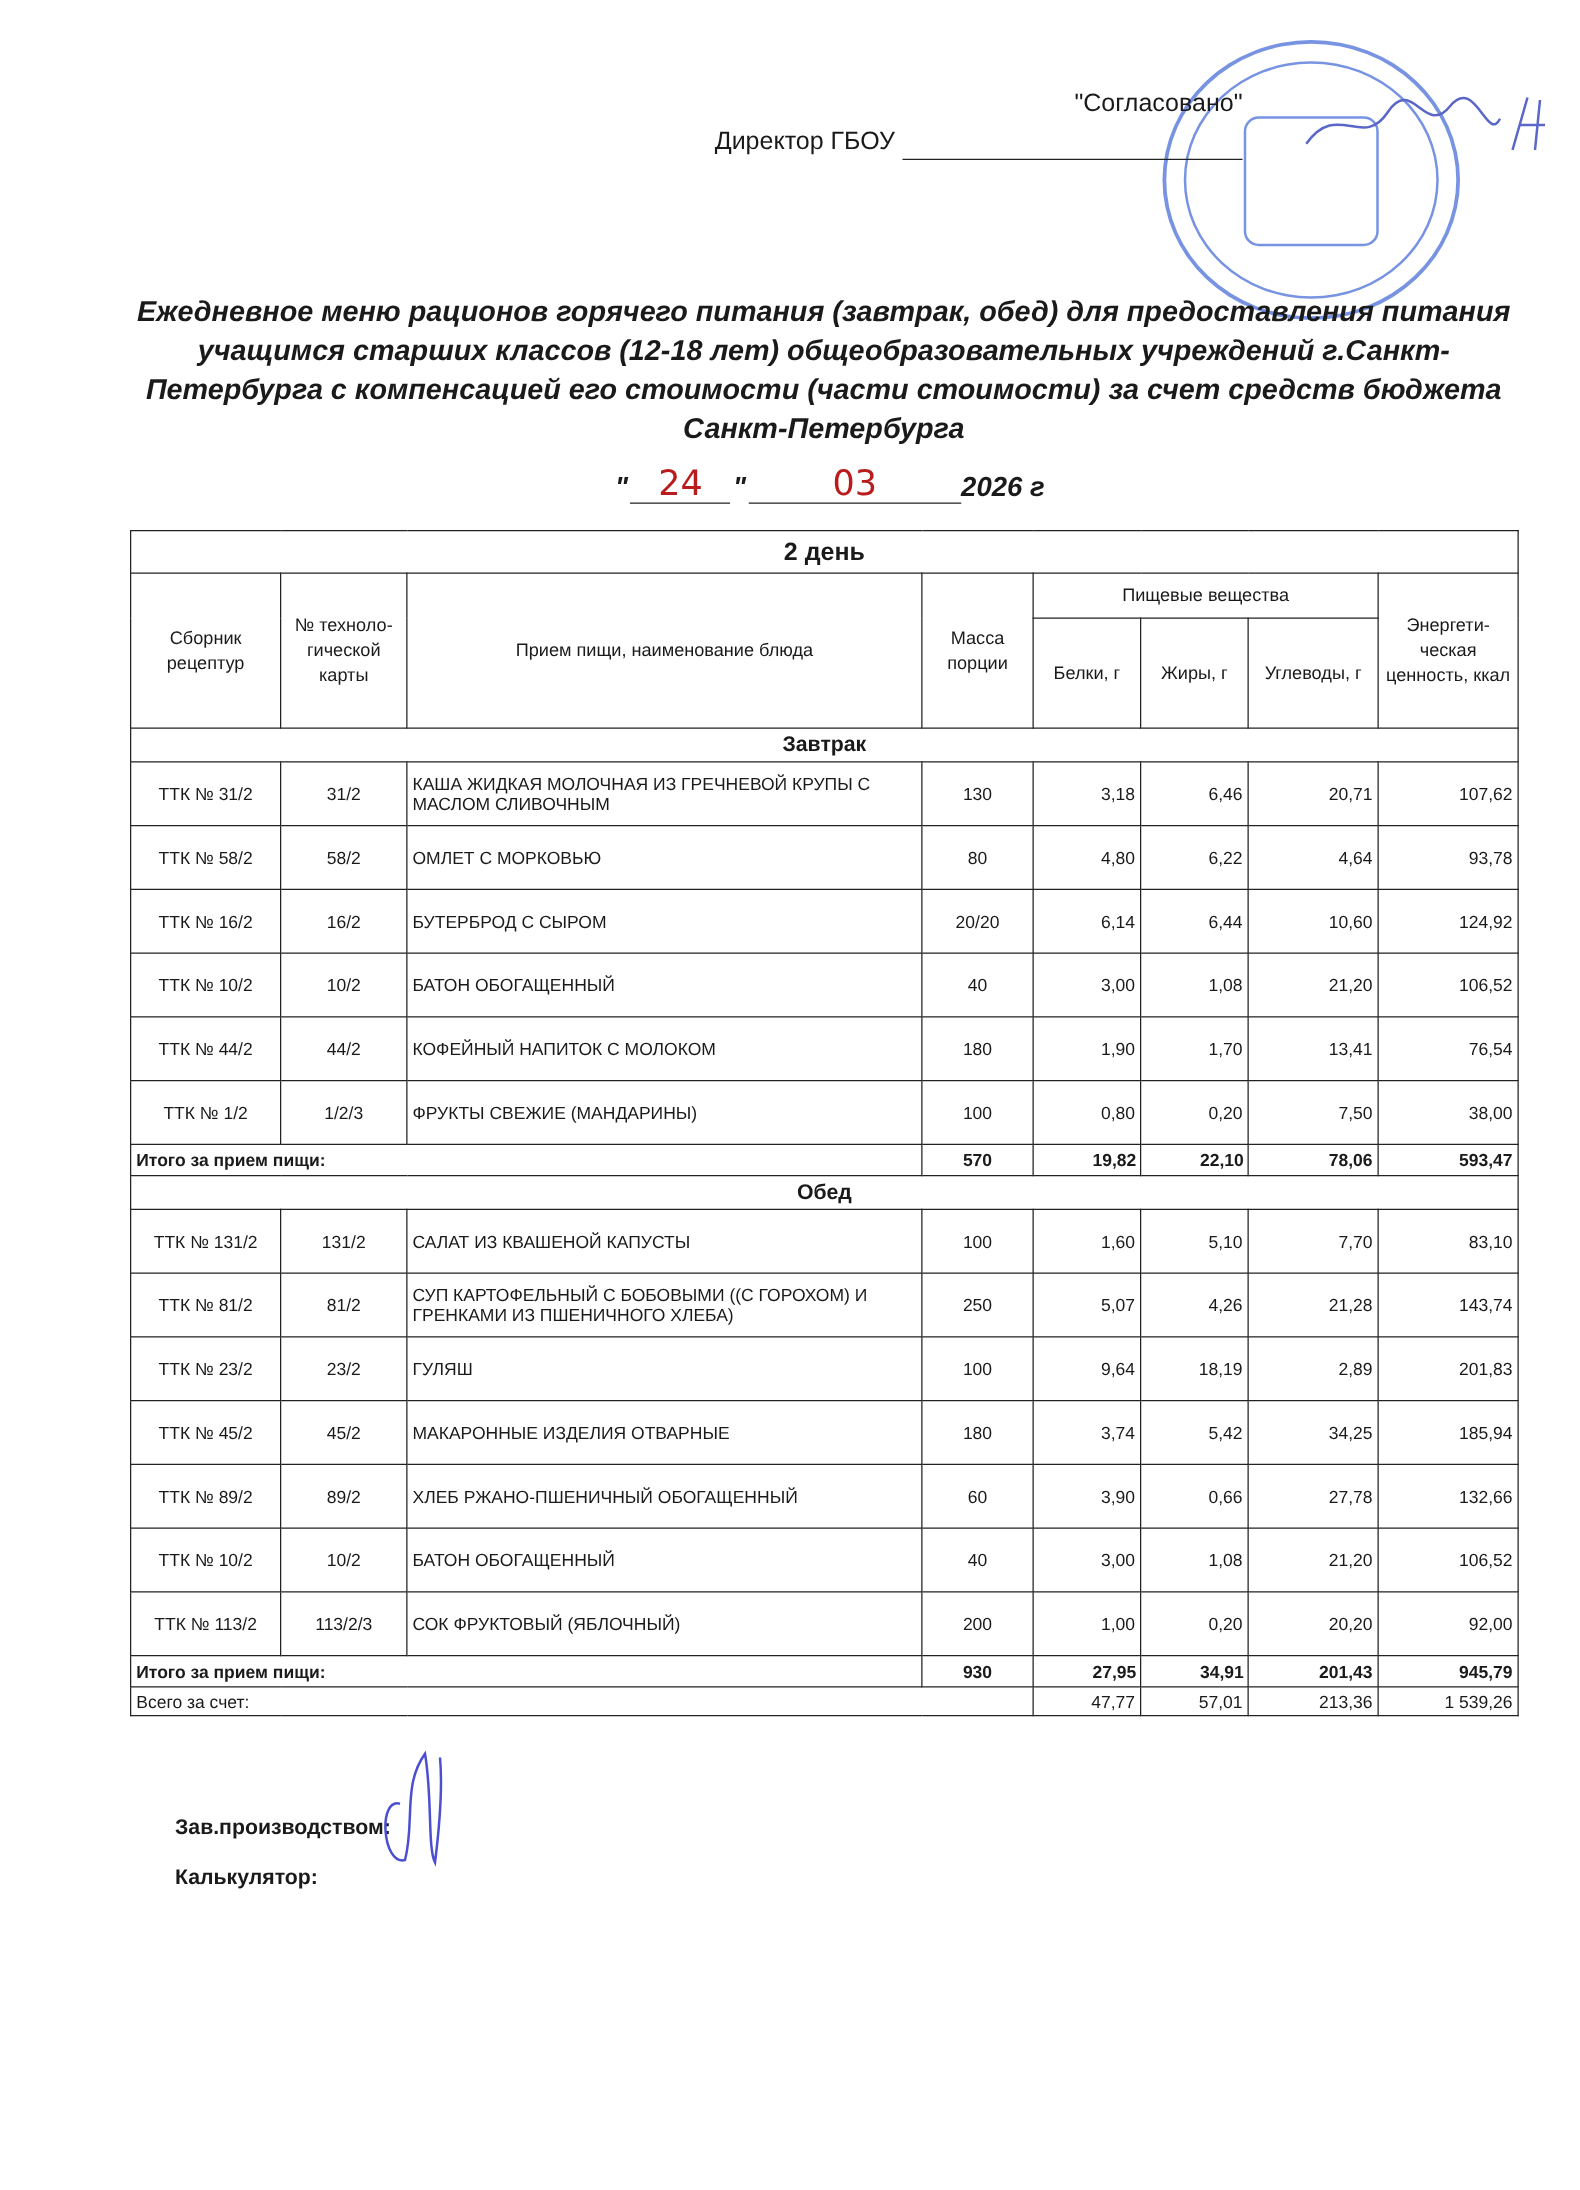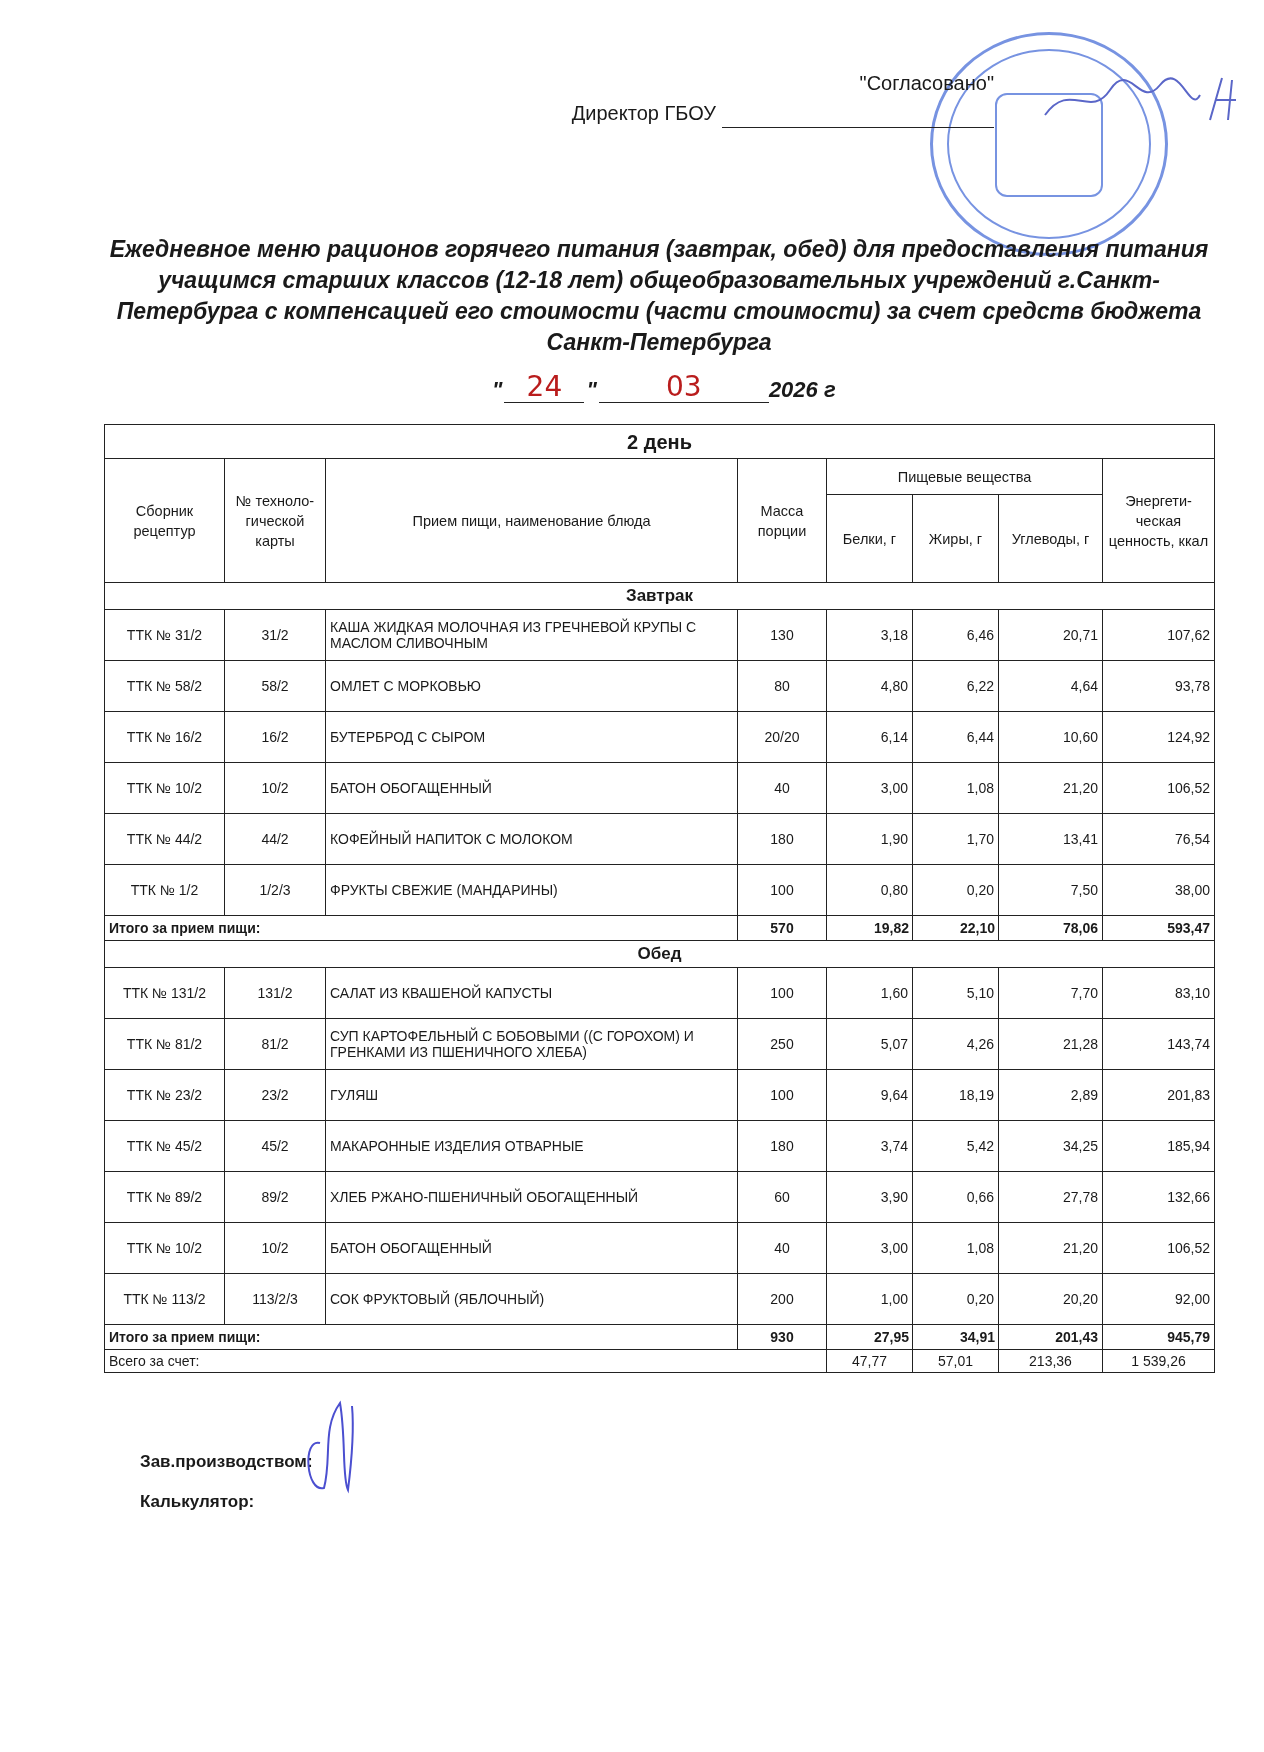--- a/index.html
+++ b/index.html
@@ -29,21 +29,21 @@
   .day-title { height:33px; font-weight:bold !important; font-size:20px !important; }
   .section td { height:26px; text-align:center; font-weight:bold; font-size:17px; }
   tr.item td { height:50px; }
   tr.item td.c { text-align:center; }
   tr.item td.n { text-align:right; }
   tr.item td.name { font-size:14px; line-height:16px; }
   tr.total td { height:24px; font-weight:bold; font-size:14px; }
   tr.total td.n { text-align:right;padding-left:47px; }
   tr.total td.c { text-align:center; }
   tr.grand td { height:22px; font-size:14px; }
-  tr.grand td.n { text-align:center;margin-top:44px; }
+  tr.grand td.n { text-align:right;margin-top:44px; }
   .footer { position:absolute; left:108px; font-weight:bold; font-size:17px;margin-left:32px; }
   .sig-zav { position:absolute; left:302px; top:1398px; width:60px; height:100px; }
 </style>
 </head>
 <body>
 
 <div class="stamp"></div>
 <svg class="sig-dir" viewBox="0 0 200 60">
   <path d="M5 45 C30 10, 50 50, 70 20 S100 40, 120 15 S150 45, 160 25" fill="none" stroke="#5a66c8" stroke-width="2"></path>
   <path d="M170 50 L182 8 M176 30 L196 30 M192 10 L188 50" fill="none" stroke="#5a66c8" stroke-width="2"></path>

